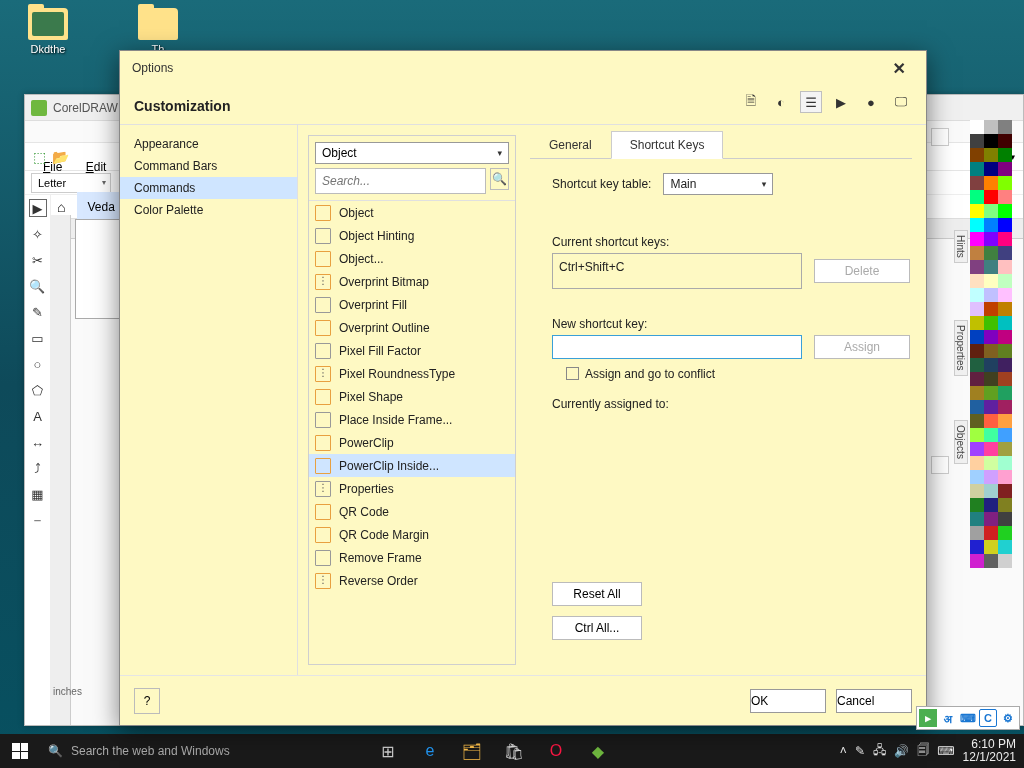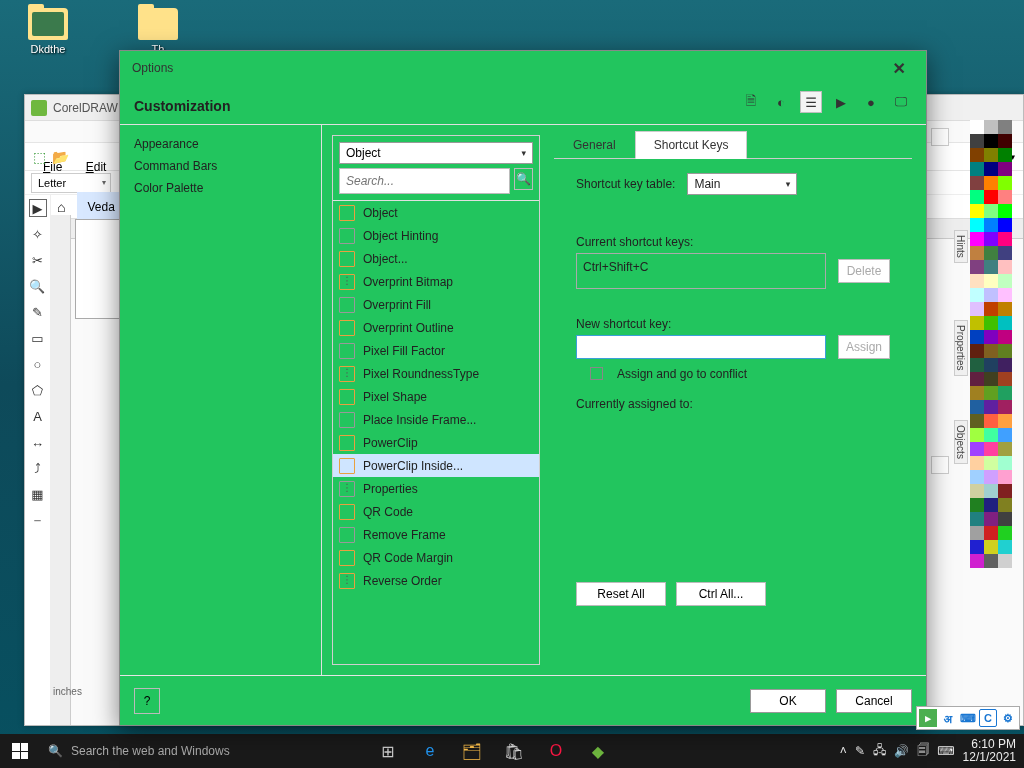--- a/index.html
+++ b/index.html
@@ -37,21 +37,21 @@
 
 .right-stack { position:absolute; top:124px; right:64px; width:40px; }
 .r-sq { width:18px; height:18px; margin:4px auto; border:1px solid #ccc; background:#fff; }
 .vtab { position:absolute; right:56px; width:14px; writing-mode:vertical-rl; font-size:10px; color:#444; background:#f0f0f0; border:1px solid #ccc; padding:4px 1px; }
 
 
 .palette { position:absolute; right:0; top:120px; width:54px; bottom:40px; display:flex; flex-wrap:wrap; align-content:flex-start; }
 .palette .sw { width:14px; height:14px; }
 
 
-.dlg { position:absolute; left:119px; top:50px; width:808px; height:676px; background:#22c55e; border:1px solid #888; box-shadow:0 6px 24px rgba(0,0,0,.5); z-index:50; display:flex; flex-direction:column; }
+.dlg { position:absolute; left:119px; top:50px; width:808px; height:676px; background:#fef9c3; border:1px solid #888; box-shadow:0 6px 24px rgba(0,0,0,.5); z-index:50; display:flex; flex-direction:column; }
 .dlg-title { height:34px; display:flex; align-items:center; justify-content:space-between; padding:0 12px; font-size:13px; color:#333; }
 .dlg-close { font-size:16px; font-weight:bold; cursor:pointer; padding:4px 8px; }
 .dlg-header { padding:4px 14px 10px;margin-top:9px; }
 .dlg-header h2 { font-size:14px; font-weight:600; color:#222; }
 .dlg-header-icons { position:absolute; right:14px; top:40px; display:flex; gap:8px; }
 .hicon { width:22px; height:22px; border:1px solid transparent; display:flex; align-items:center; justify-content:center; font-size:13px; color:#333; }
 .hicon.sel { border:1px solid #bfbfbf; background:#f4f4f4; }
 
 .dlg-body { flex:1; display:flex; border-top:1px solid #e0e0e0; }
 .navcol { width:202px; border-right:1px solid #e0e0e0; padding:8px 0; }
@@ -78,32 +78,32 @@
 .rightcol { flex:1; padding:0 14px 10px 14px; display:flex; flex-direction:column; }
 .tabs { display:flex; border-bottom:1px solid #ccc; margin-top:6px; }
 .tabs .tab { padding:6px 18px; font-size:12px; color:#333; border:1px solid transparent; border-bottom:none; cursor:pointer; }
 .tabs .tab.sel { border:1px solid #ccc; border-bottom:1px solid #fff; background:#fff; margin-bottom:-1px; }
 .pane { flex:1; padding:14px 2px; font-size:12px; color:#222;margin-left:20px; }
 .row { display:flex; align-items:center; gap:12px; margin-bottom:16px; }
 .dd { border:1px solid #999; height:22px; min-width:110px; padding:0 24px 0 6px; line-height:20px; position:relative; background:#fff; }
 .dd::after { content:"▾"; position:absolute; right:6px; font-size:9px; color:#333; }
 .lbl { font-size:12px; }
 .box { border:1px solid #aaa; width:250px; height:36px; padding:6px; font-size:12px; }
-.btn { border:1px solid #bbb; height:24px; width:52px; text-align:center; line-height:22px; font-size:12px; background:#fff; color:#aaa; }
+.btn { border:1px solid #bbb; height:24px; width:96px; text-align:center; line-height:22px; font-size:12px; background:#fff; color:#aaa; }
 .btn.enabled { color:#000; }
 .inp { border:1px solid #3aa0d8; width:250px; height:24px; padding:0 6px; }
-.chkrow { display:flex; align-items:flex-start; gap:14px; font-size:12px; margin-top:-8px; margin-bottom:16px; padding-left:14px; }
+.chkrow { display:flex; align-items:flex-start; gap:6px; font-size:12px; margin-top:-8px; margin-bottom:16px; padding-left:14px; }
 .chk { width:13px; height:13px; border:1px solid #888; }
-.pane-foot { display:flex; gap:10px; border-top:1px solid transparent; padding-top:10px; }
+.pane-foot { display:flex; gap:10px; border-top:1px solid transparent; padding-top:10px;flex-direction:column; }
 .pane-foot .btn { width:90px; color:#000; }
 
 .dlg-foot { height:50px; display:flex; align-items:center; padding:0 14px; gap:10px; border-top:1px solid #e5e5e5; }
 .dlg-foot .help { width:26px; height:26px; border:1px solid #bbb; text-align:center; line-height:24px; }
 .dlg-foot .spacer { flex:1; }
-.dlg-foot .fbtn { width:76px; height:24px; border:1px solid #999; background:#fff; text-align:center; line-height:22px; font-size:12px; }
+.dlg-foot .fbtn { width:76px; height:24px; border:1px solid #999; background:#fff; line-height:22px; font-size:12px; }
 
 
 .taskbar { position:absolute; left:0; right:0; bottom:0; height:34px; background:#1a1a1a; display:flex; align-items:center; color:#fff; z-index:40; }
 .tb-start { width:40px; height:34px; display:flex; align-items:center; justify-content:center; }
 .win { width:16px; height:16px; display:grid; grid-template:1fr 1fr/1fr 1fr; gap:1px; }
 .win span { background:#fff; }
 .tb-search { flex:0 0 320px; height:34px; display:flex; align-items:center; gap:8px; padding-left:8px; color:#aaa; font-size:13px; }
 .tb-icons { display:flex; align-items:center; gap:2px; margin-left:8px; }
 .tb-icons .ti { width:40px; height:34px; display:flex; align-items:center; justify-content:center; font-size:16px; }
 .tb-right { margin-left:auto; display:flex; align-items:center; gap:8px; padding:0 8px; font-size:11px; color:#eee; }
@@ -299,20 +299,21 @@
       <div class="hicon sel">☰</div>
       <div class="hicon">▶</div>
       <div class="hicon">●</div>
       <div class="hicon">🖵</div>
     </div>
   </div>
   <div class="dlg-body">
     <div class="navcol" id="navcol">
         <div class="navitem">Appearance</div>
         <div class="navitem">Command Bars</div>
+        <div class="navitem sel">Commands</div>
         <div class="navitem">Color Palette</div>
       </div>
 
     <div class="midcol">
       <div class="mid-hdr">
         <div class="mid-dd">Object</div>
       </div>
       <div class="mid-search">
         <input type="text" placeholder="Search..." style="">
         <div class="mag">🔍</div>
@@ -368,26 +369,26 @@
           </div>
           <div class="cmd">
             <span class="ci plain dots"></span>
             <span>Properties</span>
           </div>
           <div class="cmd">
             <span class="ci"></span>
             <span>QR Code</span>
           </div>
           <div class="cmd">
+            <span class="ci"></span>
+            <span>QR Code Margin</span>
+          </div>
+          <div class="cmd">
             <span class="ci plain"></span>
             <span>Remove Frame</span>
-          </div>
-          <div class="cmd">
-            <span class="ci"></span>
-            <span>QR Code Margin</span>
           </div>
           <div class="cmd">
             <span class="ci dots"></span>
             <span>Reverse Order</span>
           </div>
         </div>
     </div>
 
     <div class="rightcol">
       <div class="tabs">

